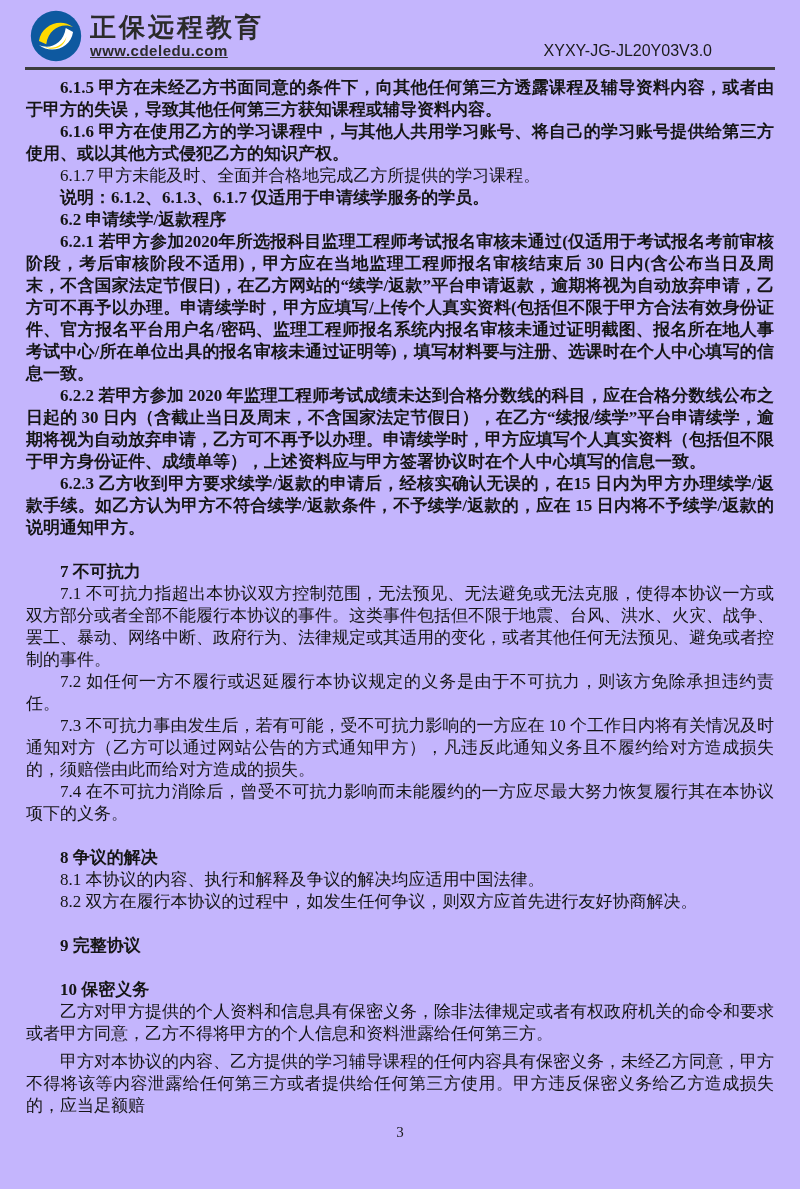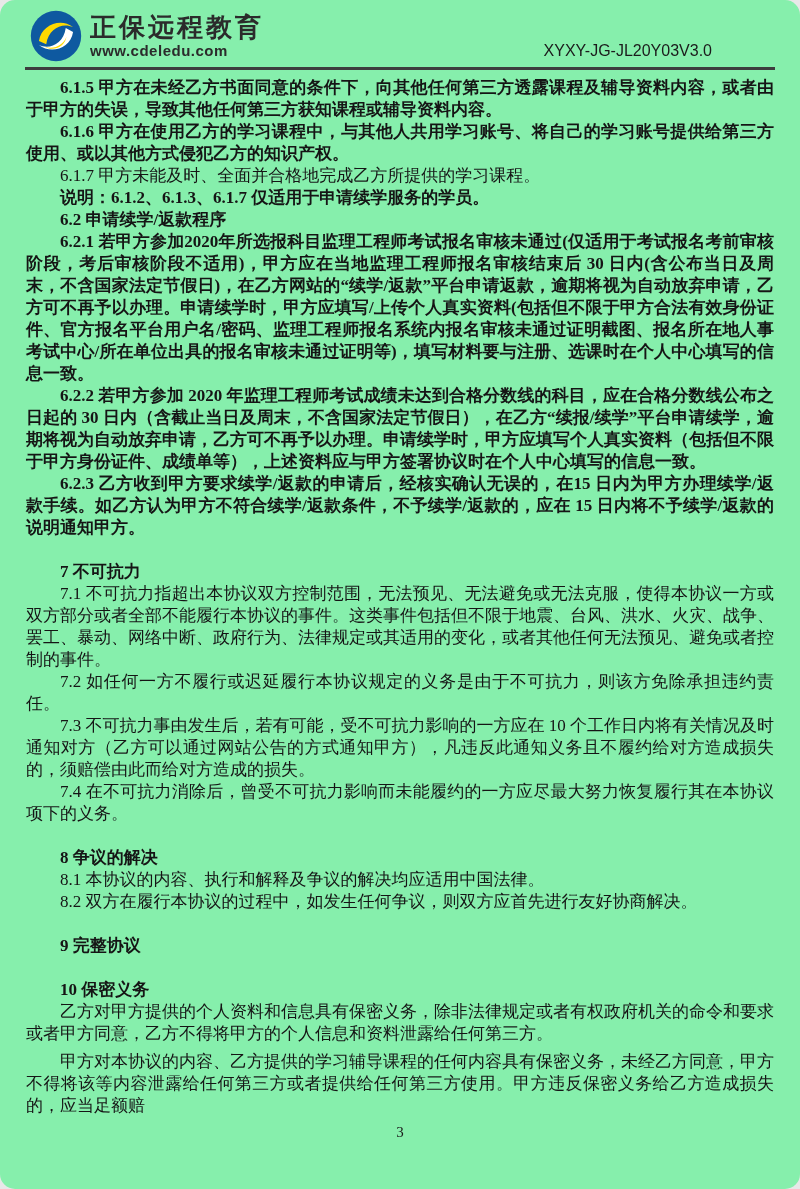--- a/index.html
+++ b/index.html
@@ -2,25 +2,24 @@
 <html><head>
 <meta charset="utf-8">
 <style>
   * { margin: 0; padding: 0; box-sizing: border-box; }
   html, body { background: #e8e8e8; }
   .page {
     position: relative;
     width: 800px;
     height: 1189px;
     margin: 0 auto;
-    background: #86efac;
+    background: #c4b5fd;
     font-family: "Liberation Serif", "DejaVu Serif", serif;
     color: #151515;
     overflow: hidden;
-    border-radius: 15px;
   }
   
   .header {
     display: flex;
     justify-content: space-between;
     align-items: flex-end;
     padding: 10px 28px 0 30px;
   }
   .brand { display: flex; align-items: center; gap: 8px; }
   .brand svg { display: block; }
@@ -32,20 +31,21 @@
     letter-spacing: 3px;
     color: #2b2b2b;
     line-height: 1.1;
   }
   .brand-url {
     font-family: "Liberation Sans", "DejaVu Sans", sans-serif;
     font-weight: bold;
     font-size: 15px;
     color: #2b2b2b;
     letter-spacing: 0.5px;
+    text-decoration: underline;
   }
   .doc-code {
     font-family: "Liberation Sans", "DejaVu Sans", sans-serif;
     font-size: 16px;
     color: #1b1b1b;
     padding-bottom: 2px;
     padding-right: 60px;
   }
   .header-rule {
     border: none;

